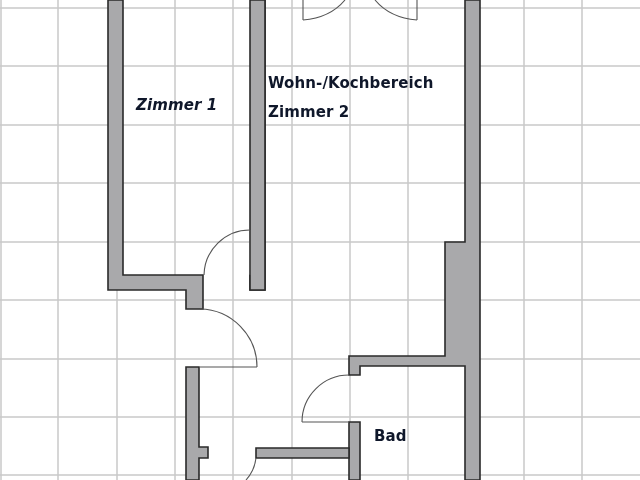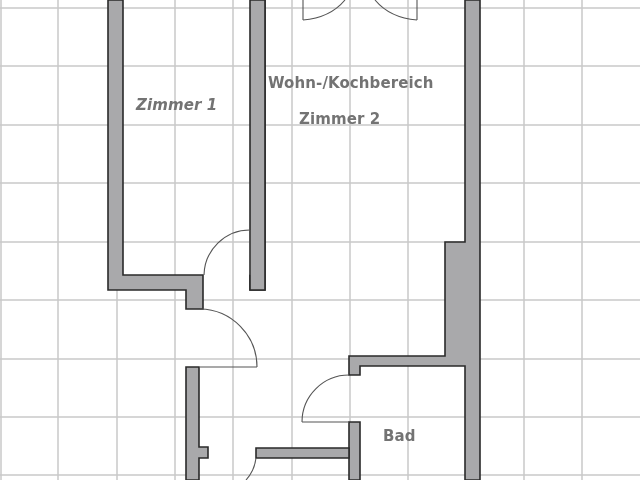--- a/index.html
+++ b/index.html
@@ -1,21 +1,21 @@
 <!DOCTYPE html>
 <html><head>
 <meta charset="utf-8">
 <style>
   html, body { margin: 0; padding: 0; background: #ffffff; }
   body { width: 640px; height: 480px; overflow: hidden; position: relative; font-family: "DejaVu Sans", "Liberation Sans", sans-serif; }
   #plan { position: absolute; left: 0; top: 0; width: 640px; height: 480px; }
   .grid line { stroke: #c8c8c8; stroke-width: 1.5; }
   .wall { fill: #a9a9ab; stroke: #2a2a2a; stroke-width: 1.6; stroke-linejoin: miter; }
   .door-swing { fill: none; stroke: #555; stroke-width: 1.1; }
-  .room-label { position: absolute; font-weight: bold; color: #737373; font-size: 15px; white-space: nowrap; letter-spacing: 0.1px; }
+  .room-label { position: absolute; font-weight: bold; color: #0f172a; font-size: 15px; white-space: nowrap; letter-spacing: 0.1px; }
 </style>
 </head>
 <body>
 
 <svg id="plan" viewBox="0 0 640 480" xmlns="http://www.w3.org/2000/svg">
 
   <g class="grid">
     <line x1="1" y1="0" x2="1" y2="480"></line>
     <line x1="58" y1="0" x2="58" y2="480"></line>
     <line x1="117" y1="0" x2="117" y2="480"></line>
@@ -79,14 +79,14 @@
       <line class="door-swing" x1="303" y1="0" x2="303" y2="20"></line>
       <path class="door-swing" d="M303,20 Q330,18 345,0"></path>
       <line class="door-swing" x1="417" y1="0" x2="417" y2="20"></line>
       <path class="door-swing" d="M417,20 Q390,18 375,0"></path>
     </g>
   </g>
 </svg>
 
 <div class="room-label" style="left:136px; top:96px;font-style:italic;">Zimmer 1</div>
 <div class="room-label" style="left:268px; top:74px;">Wohn-/Kochbereich</div>
-<div class="room-label" style="left:268px; top:110px;margin-left:31px;">Zimmer 2</div>
-<div class="room-label" style="left:383px; top:427px;">Bad</div>
+<div class="room-label" style="left:268px; top:103px;">Zimmer 2</div>
+<div class="room-label" style="left:374px; top:427px;">Bad</div>
 
 </body></html>

